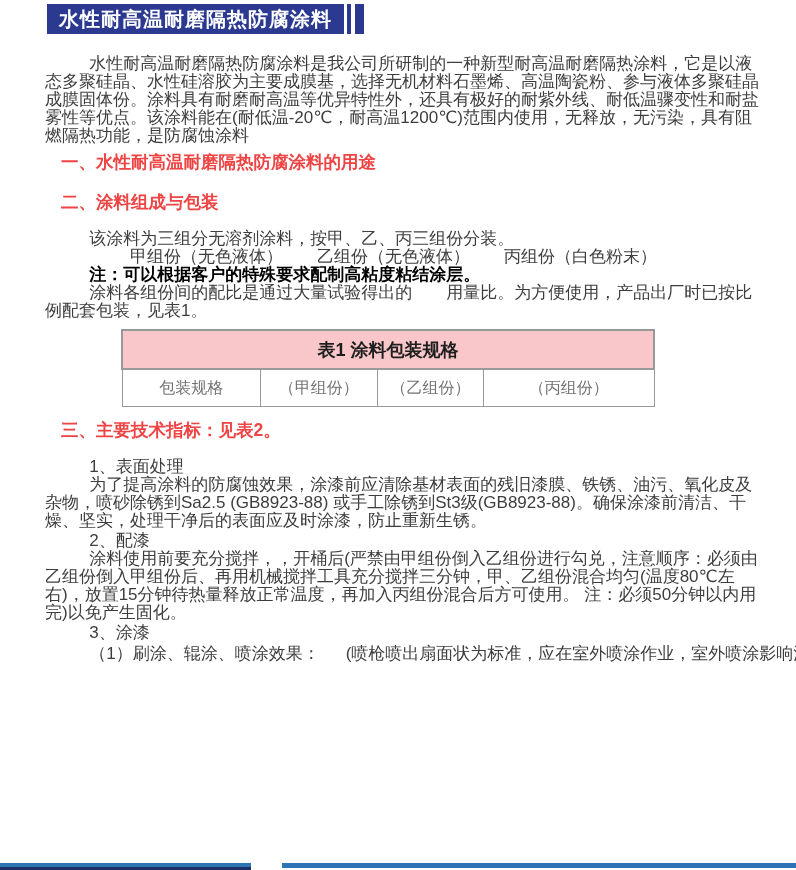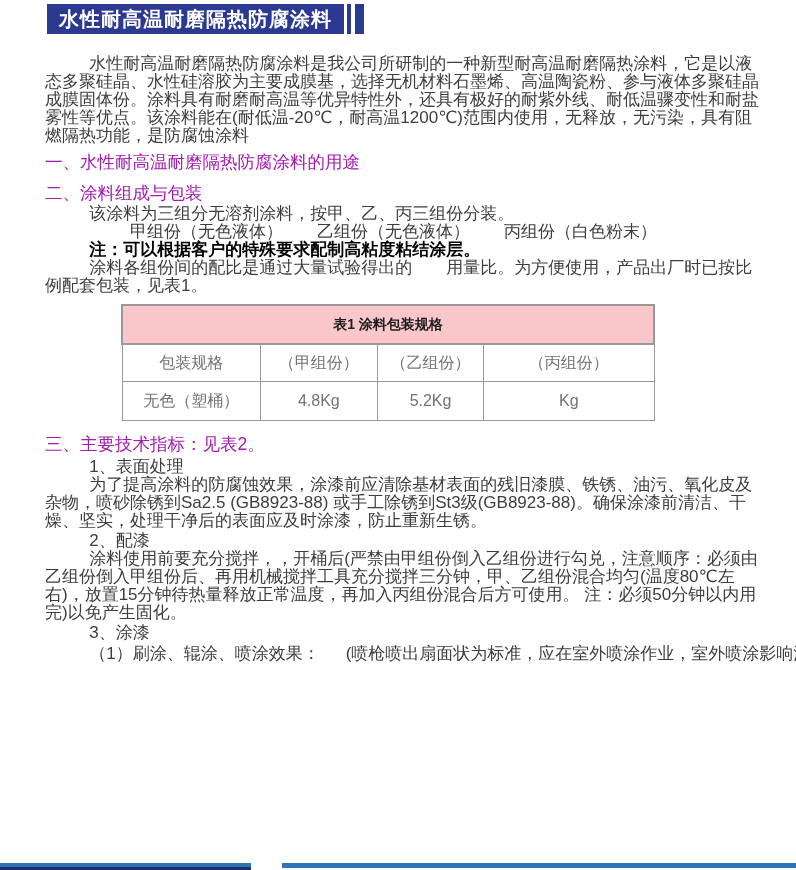--- a/index.html
+++ b/index.html
@@ -22,21 +22,21 @@
     padding:0 12px;
   }
   .accent-thin{width:4px;background:#2b3990;margin-left:3px;}
   .accent-thick{width:9px;background:#2b3990;margin-left:4px;}
 
   
   p{margin:0;font-size:17px;line-height:18px;}
   .para{text-indent:2.6em;}
   .intro{margin-top:21px;}
   h2{
-    margin:0;font-size:17.5px;line-height:24px;font-weight:normal;color:#a21caf;
+    margin:16px;font-size:17.5px;line-height:24px;font-weight:bold;color:#ef4444;
   }
   .h-s1{margin-top:5px;}
   .h-s2{margin-top:7px;}
   .h-s3{margin-top:11px;}
   .h-s4{margin-top:2px;}
   .components{text-indent:0;margin-left:5em;}
   .note{text-indent:2.6em;font-weight:bold;color:#000000;}
   .subtitle{text-indent:0;margin-left:2.6em;margin-top:2px;}
 
   
@@ -50,21 +50,21 @@
     border:1px solid #999999;
     text-align:center;
     font-size:16px;
     color:#737373;
     height:36px;
     padding:0 4px;
   }
   td.ttl{
     background:#f9c7ca;
     font-weight:bold;
-    font-size:14px;
+    font-size:18px;
     color:#1e1e1e;
     height:37px;
     border:2px solid #999999;
   }
   tr.data td{height:38px;}
 
   
   .lastline{margin-left:2.6em;font-size:17px;line-height:23.5px;white-space:nowrap;}
   .lastline .right{margin-left:26px;}
 
@@ -109,26 +109,20 @@
     <tbody>
         <tr>
       <td class="ttl" colspan="4">表1 涂料包装规格</td>
     </tr>
     <tr>
       <td>包装规格</td>
       <td>（甲组份）</td>
       <td>（乙组份）</td>
       <td>（丙组份）</td>
     </tr>
-    <tr class="data">
-      <td>无色（塑桶）</td>
-      <td>4.8Kg</td>
-      <td>5.2Kg</td>
-      <td>Kg</td>
-    </tr>
   </tbody>
     </table>
 
   <h2 class="h-s3">三、主要技术指标：见表2。</h2>
 
   <p class="subtitle">1、表面处理</p>
   <p class="para">为了提高涂料的防腐蚀效果，涂漆前应清除基材表面的残旧漆膜、铁锈、油污、氧化皮及杂物，喷砂除锈到Sa2.5 (GB8923-88) 或手工除锈到St3级(GB8923-88)。确保涂漆前清洁、干燥、坚实，处理干净后的表面应及时涂漆，防止重新生锈。</p>
 
   <p class="subtitle">2、配漆</p>
   <p class="para">涂料使用前要充分搅拌，，开桶后(严禁由甲组份倒入乙组份进行勾兑，注意顺序：必须由乙组份倒入甲组份后、再用机械搅拌工具充分搅拌三分钟，甲、乙组份混合均匀(温度80℃左右)，放置15分钟待热量释放正常温度，再加入丙组份混合后方可使用。 注：必须50分钟以内用完)以免产生固化。</p>

